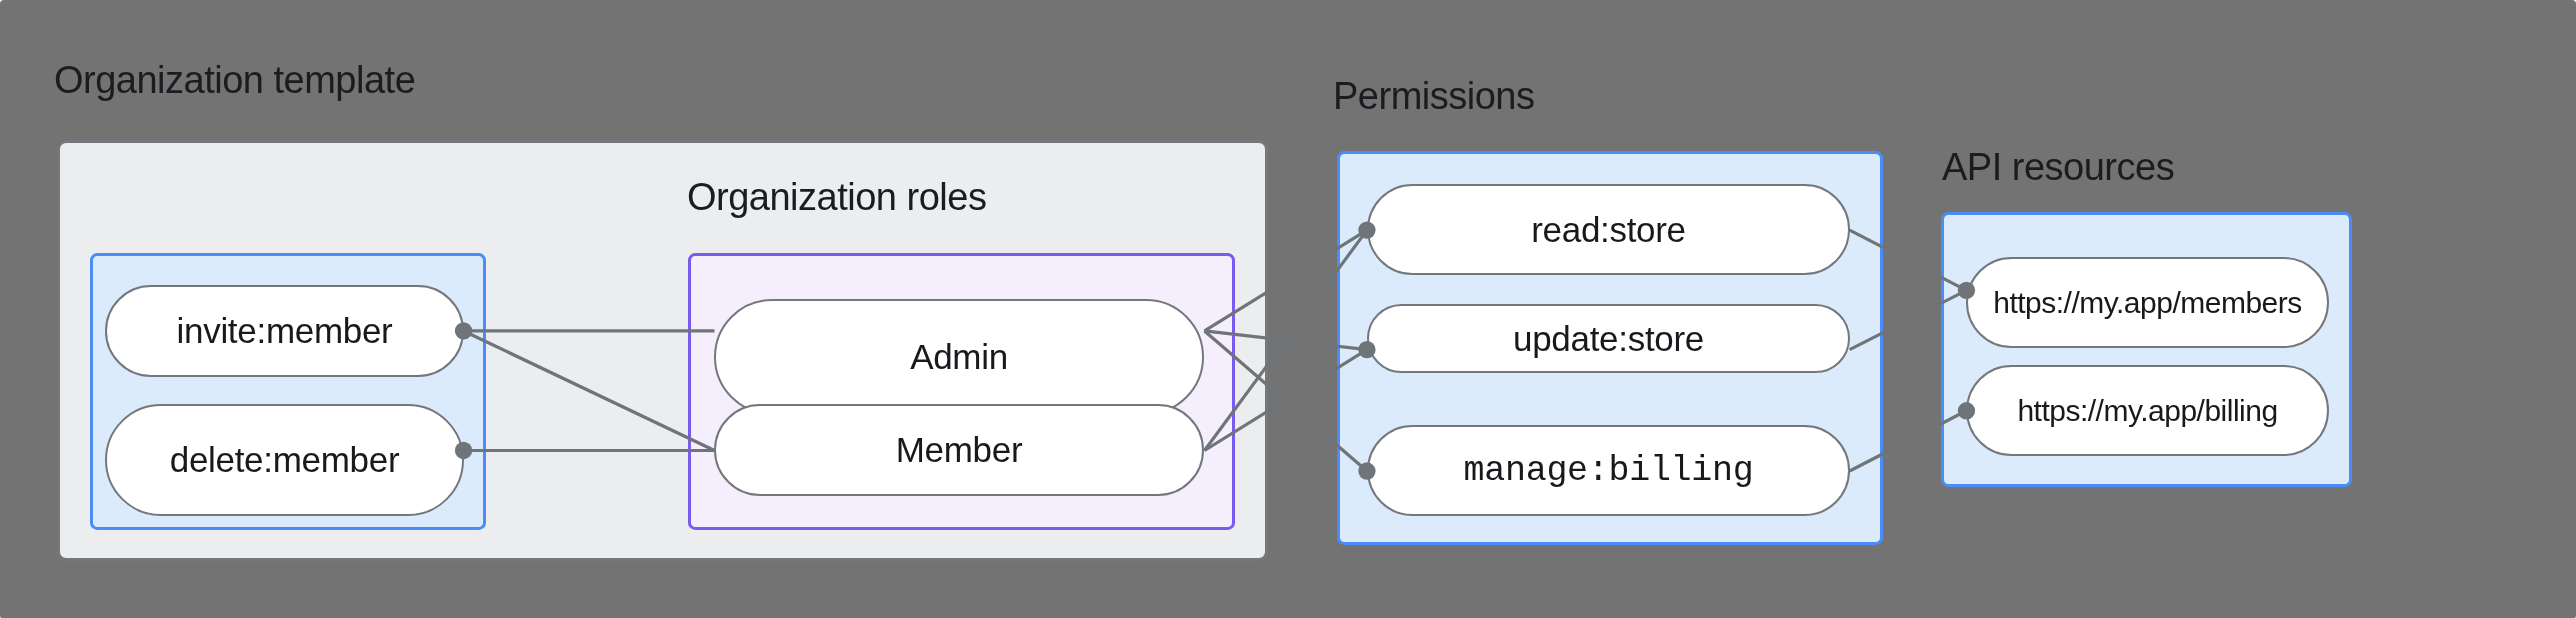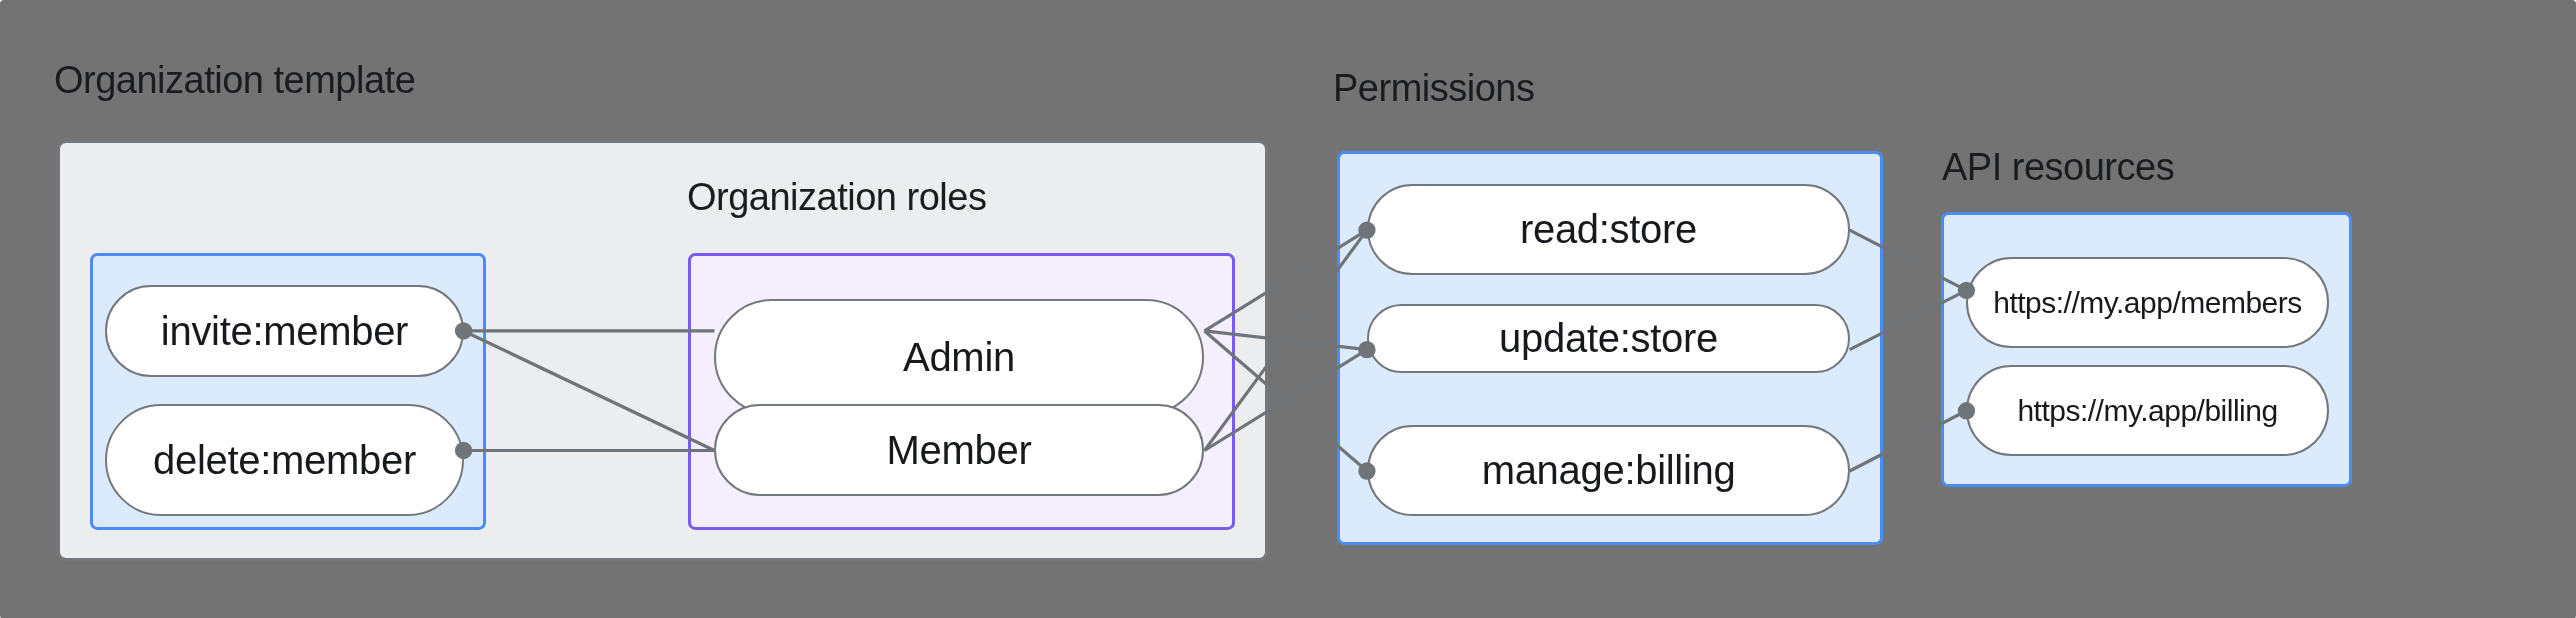--- a/index.html
+++ b/index.html
@@ -40,21 +40,21 @@
   }
   .pill{
     position:absolute;
     box-sizing:border-box;
     background:#ffffff;
     border:2.7px solid #74787c;
     border-radius:912px;
     display:flex;
     align-items:center;
     justify-content:center;
-    font-size:40px;
+    font-size:35px;
     letter-spacing:-0.3px;
     color:#17191c;
     white-space:nowrap;
   }
   .pill.small{
     font-size:30px;
     letter-spacing:-0.5px;
   }
   #edges-svg{
     position:absolute;
@@ -68,30 +68,30 @@
 <div id="canvas">
 
   <div class="panel gray" style="left:57px;  top:140px; width:1211px; height:421px;"></div>
   <div class="panel blue" style="left:90px;  top:253px; width:396px;  height:277px;"></div>
   <div class="panel purple" style="left:688px; top:253px; width:547px;  height:277px;"></div>
   <div class="panel blue" style="left:1337px;top:151px; width:546px;  height:394px;"></div>
   <div class="panel blue" style="left:1941px;top:212px; width:411px;  height:275px;"></div>
 
   <div class="label" style="left:54px;  top:60px;">Organization template</div>
   <div class="label" style="left:687px; top:177px;">Organization roles</div>
-  <div class="label" style="left:1333px;top:68px;text-align:right;">Permissions</div>
+  <div class="label" style="left:1333px;top:76px;text-align:right;">Permissions</div>
   <div class="label" style="left:1942px;top:135px;margin-top:12px;">API resources</div>
 
   <div class="pill" style="left:105px; top:285px; width:359px; height:92px;">invite:member</div>
   <div class="pill" style="left:105px; top:404px; width:359px; height:112px;">delete:member</div>
   <div class="pill" style="left:714px; top:299px; width:490px; height:116px;">Admin</div>
   <div class="pill" style="left:714px; top:404px; width:490px; height:92px;">Member</div>
   <div class="pill" style="left:1367px;top:184px; width:483px; height:91px;">read:store</div>
   <div class="pill" style="left:1367px;top:304px; width:483px; height:69px;">update:store</div>
-  <div class="pill" style="left:1367px;top:425px; width:483px; height:91px;">manage:billing</div>
+  <div class="pill" style="left:1367px;top:425px; width:483px; height:91px;font-family:Liberation Mono, monospace;">manage:billing</div>
   <div class="pill small" style="left:1966px;top:257px; width:363px; height:91px;">https://my.app/members</div>
   <div class="pill small" style="left:1966px;top:365px; width:363px; height:91px;">https://my.app/billing</div>
 
   <svg id="edges-svg" width="2576" height="619" viewBox="0 0 2823 678">
       <line x1="508" y1="362.5" x2="783" y2="362.5" stroke="#6f7478" stroke-width="3.5"></line>
       <line x1="508" y1="362.5" x2="783" y2="493.5" stroke="#6f7478" stroke-width="3.5"></line>
       <line x1="508" y1="493.5" x2="783" y2="493.5" stroke="#6f7478" stroke-width="3.5"></line>
       <line x1="1320" y1="362.5" x2="1498" y2="252" stroke="#6f7478" stroke-width="3.5"></line>
       <line x1="1320" y1="362.5" x2="1498" y2="383" stroke="#6f7478" stroke-width="3.5"></line>
       <line x1="1320" y1="362.5" x2="1498" y2="516" stroke="#6f7478" stroke-width="3.5"></line>

